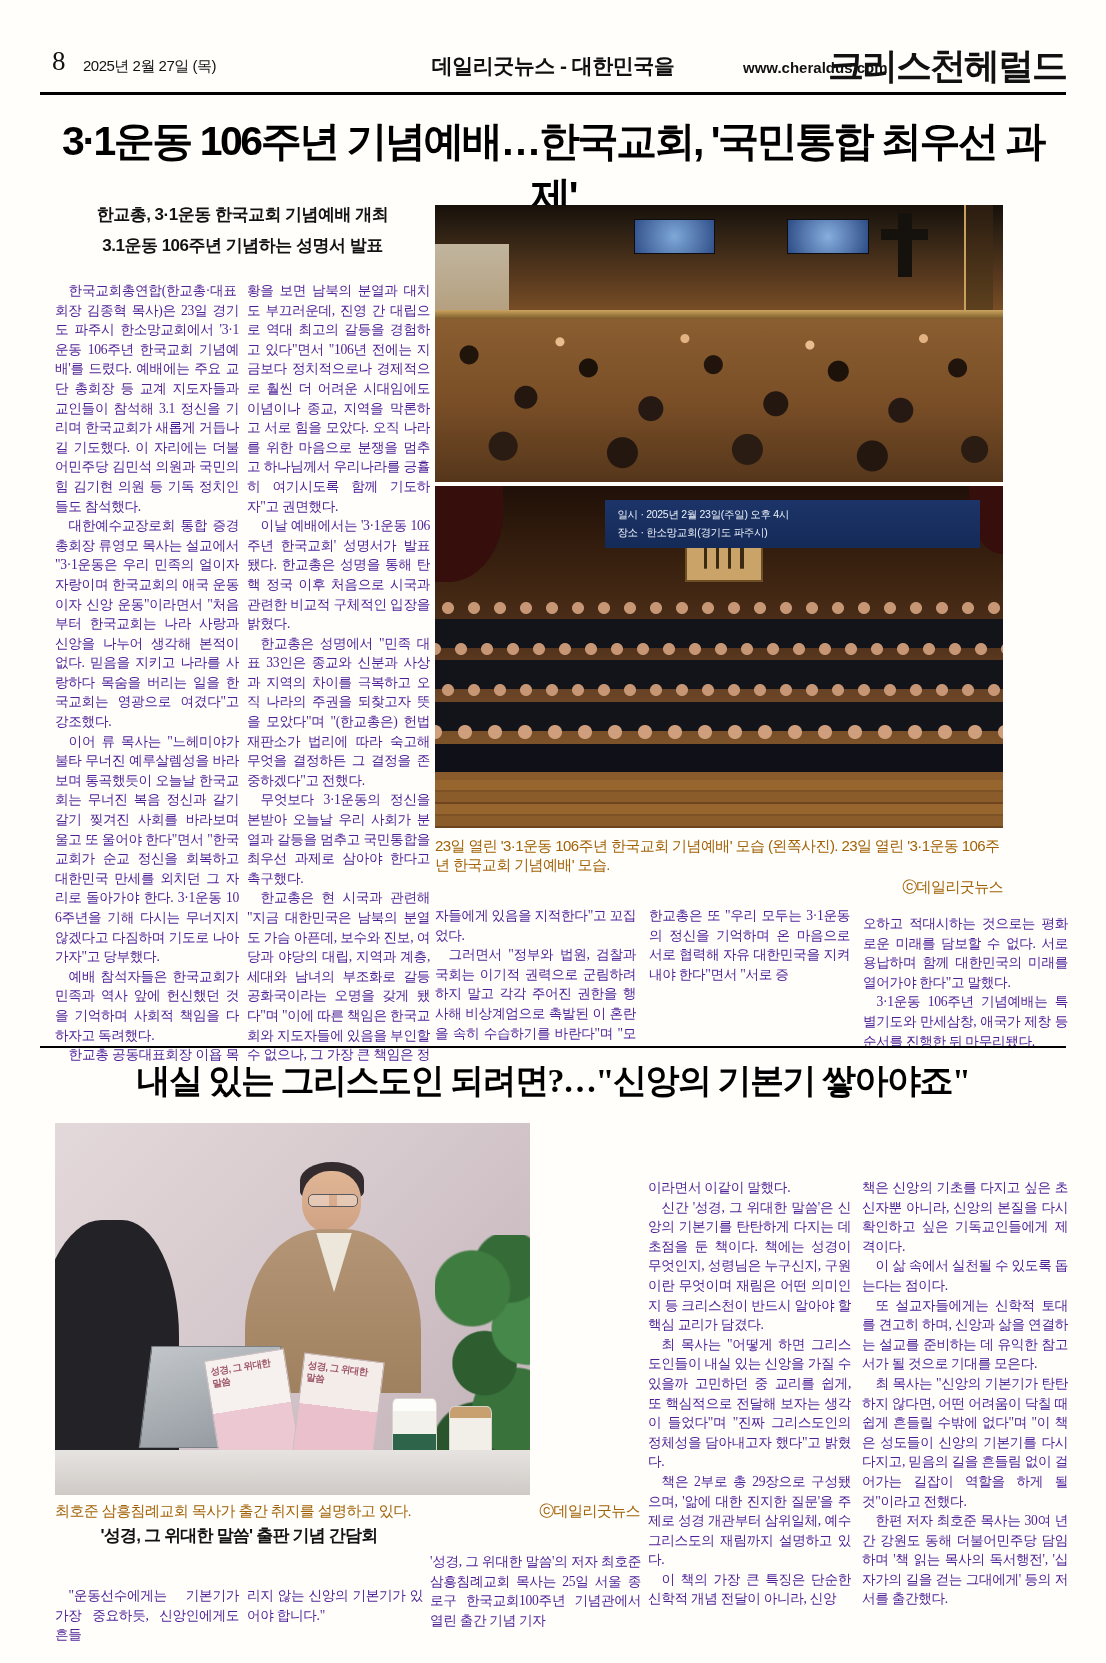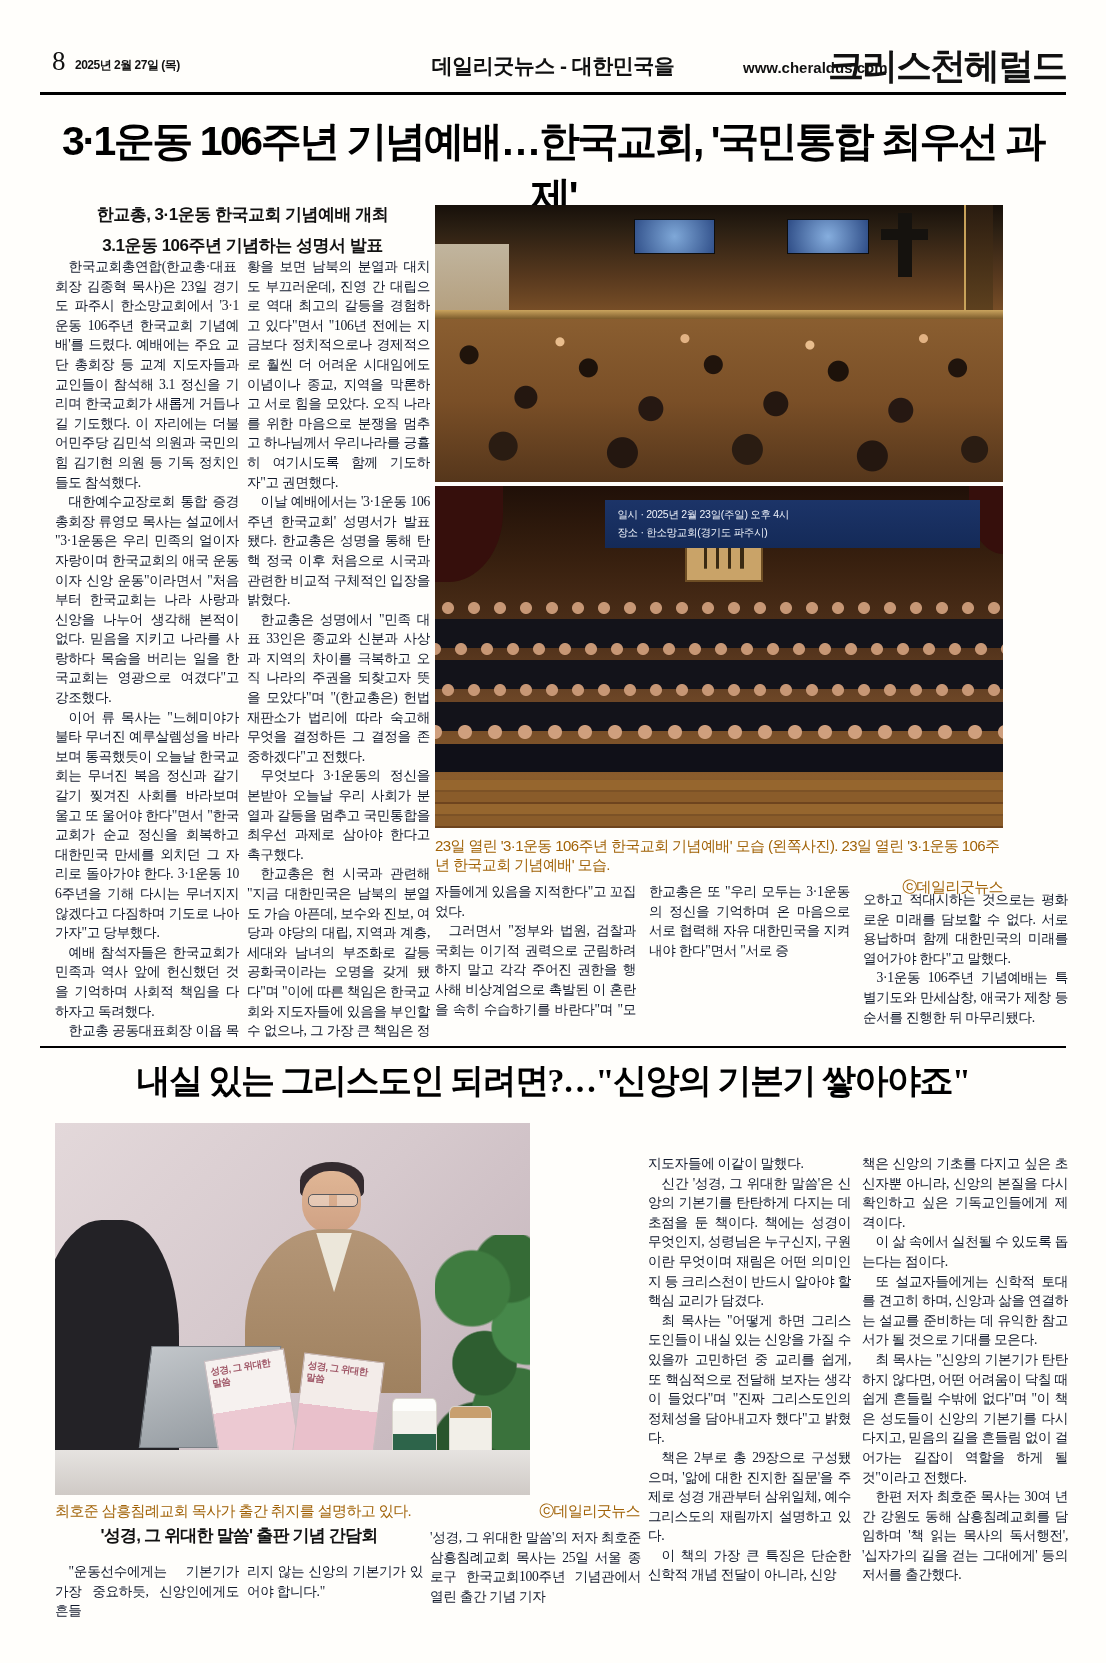--- a/index.html
+++ b/index.html
@@ -5,39 +5,39 @@
   html,body { margin:0; padding:0; background:#e9e9e6; }
   .page {
     position:relative; width:1106px; height:1663px; margin:0 auto;
     background:#fffefb; color:#111; overflow:hidden;
     font-family:"Liberation Sans", sans-serif;
   }
   .abs { position:absolute; }
 
   
   .pagenum { left:52px; top:46px; font-family:"Liberation Serif", serif; font-size:27px; font-weight:400; }
-  .hdate   { left:75px; top:57px; font-size:12px; font-weight:700; letter-spacing:-0.5px; }
+  .hdate   { left:83px; top:57px; font-size:15px; font-weight:400; letter-spacing:-0.5px; }
   .hsection{ left:0; top:52px; width:1106px; text-align:center; font-size:21px; font-weight:800; letter-spacing:-0.5px; }
   .hsite   { left:743px; top:59px; font-size:15px; font-weight:700; }
   .hmast   { right:40px; top:42px; font-size:36px; font-weight:900; letter-spacing:-2px; }
   .hrule   { left:40px; top:92px; width:1026px; height:3px; background:#000; }
 
   
   .a1-headline {
     left:40px; top:114px; width:1026px; text-align:center;
     font-size:41px; font-weight:900; letter-spacing:-2.5px; color:#000;
   }
   .a1-deck {
     left:55px; top:199px; width:375px; text-align:center;
     font-size:17px; font-weight:700; line-height:31px; letter-spacing:-0.5px;
   }
   .bodycol {
     font-family:"Liberation Serif", serif; font-size:13.6px; line-height:19.6px;
-    color:#0f172a; text-align:justify; word-break:break-all;
-    letter-spacing:-0.3px; overflow:hidden;
+    color:#4c1d95; text-align:justify; word-break:break-all;
+    letter-spacing:-0.3px; overflow:hidden;margin-top:24px;
   }
   .bodycol p { margin:0; text-indent:1em; }
   .bodycol.cont p:first-child { text-indent:0; }
 
   .a1-col1 { left:55px;  top:257px; width:184px; height:784px; }
   .a1-col2 { left:247px; top:257px; width:183px; height:784px; }
   .a1-col3 { left:435px; top:882px; width:201px; height:140px; }
   .a1-col4 { left:649px; top:882px; width:201px; height:140px; }
   .a1-col5 { left:863px; top:890px; width:205px; height:140px; }
 
@@ -259,27 +259,27 @@
   <div class="abs bodycol a2-quoteL">
       <p>"운동선수에게는 기본기가 가장 중요하듯, 신앙인에게도 흔들</p>
     </div>
   <div class="abs bodycol cont a2-quoteR">
       <p>리지 않는 신앙의 기본기가 있어야 합니다."</p>
     </div>
   <div class="abs bodycol cont a2-colC">
       <p>'성경, 그 위대한 말씀'의 저자 최호준 삼흥침례교회 목사는 25일 서울 종로구 한국교회100주년 기념관에서 열린 출간 기념 기자</p>
     </div>
   <div class="abs bodycol cont a2-colMid">
-      <p>지도자들에 이같이 말했다.</p>
+      <p>이라면서 이같이 말했다.</p>
       <p>신간 '성경, 그 위대한 말씀'은 신앙의 기본기를 탄탄하게 다지는 데 초점을 둔 책이다. 책에는 성경이 무엇인지, 성령님은 누구신지, 구원이란 무엇이며 재림은 어떤 의미인지 등 크리스천이 반드시 알아야 할 핵심 교리가 담겼다.</p>
       <p>최 목사는 "어떻게 하면 그리스도인들이 내실 있는 신앙을 가질 수 있을까 고민하던 중 교리를 쉽게, 또 핵심적으로 전달해 보자는 생각이 들었다"며 "진짜 그리스도인의 정체성을 담아내고자 했다"고 밝혔다.</p>
       <p>책은 2부로 총 29장으로 구성됐으며, '앎에 대한 진지한 질문'을 주제로 성경 개관부터 삼위일체, 예수 그리스도의 재림까지 설명하고 있다.</p>
       <p>이 책의 가장 큰 특징은 단순한 신학적 개념 전달이 아니라, 신앙</p>
     </div>
   <div class="abs bodycol cont a2-colRight">
       <p>책은 신앙의 기초를 다지고 싶은 초신자뿐 아니라, 신앙의 본질을 다시 확인하고 싶은 기독교인들에게 제격이다.</p>
       <p>이 삶 속에서 실천될 수 있도록 돕는다는 점이다.</p>
       <p>또 설교자들에게는 신학적 토대를 견고히 하며, 신앙과 삶을 연결하는 설교를 준비하는 데 유익한 참고서가 될 것으로 기대를 모은다.</p>
       <p>최 목사는 "신앙의 기본기가 탄탄하지 않다면, 어떤 어려움이 닥칠 때 쉽게 흔들릴 수밖에 없다"며 "이 책은 성도들이 신앙의 기본기를 다시 다지고, 믿음의 길을 흔들림 없이 걸어가는 길잡이 역할을 하게 될 것"이라고 전했다.</p>
-      <p>한편 저자 최호준 목사는 30여 년간 강원도 동해 삼흥침례교회를 담임하며 '책 읽는 목사의 독서행전', '십자가의 길을 걷는 그대에게' 등의 저서를 출간했다.</p>
+      <p>한편 저자 최호준 목사는 30여 년간 강원도 동해 더불어민주당 담임하며 '책 읽는 목사의 독서행전', '십자가의 길을 걷는 그대에게' 등의 저서를 출간했다.</p>
     </div>
 
 </div>
 
 </body></html>

